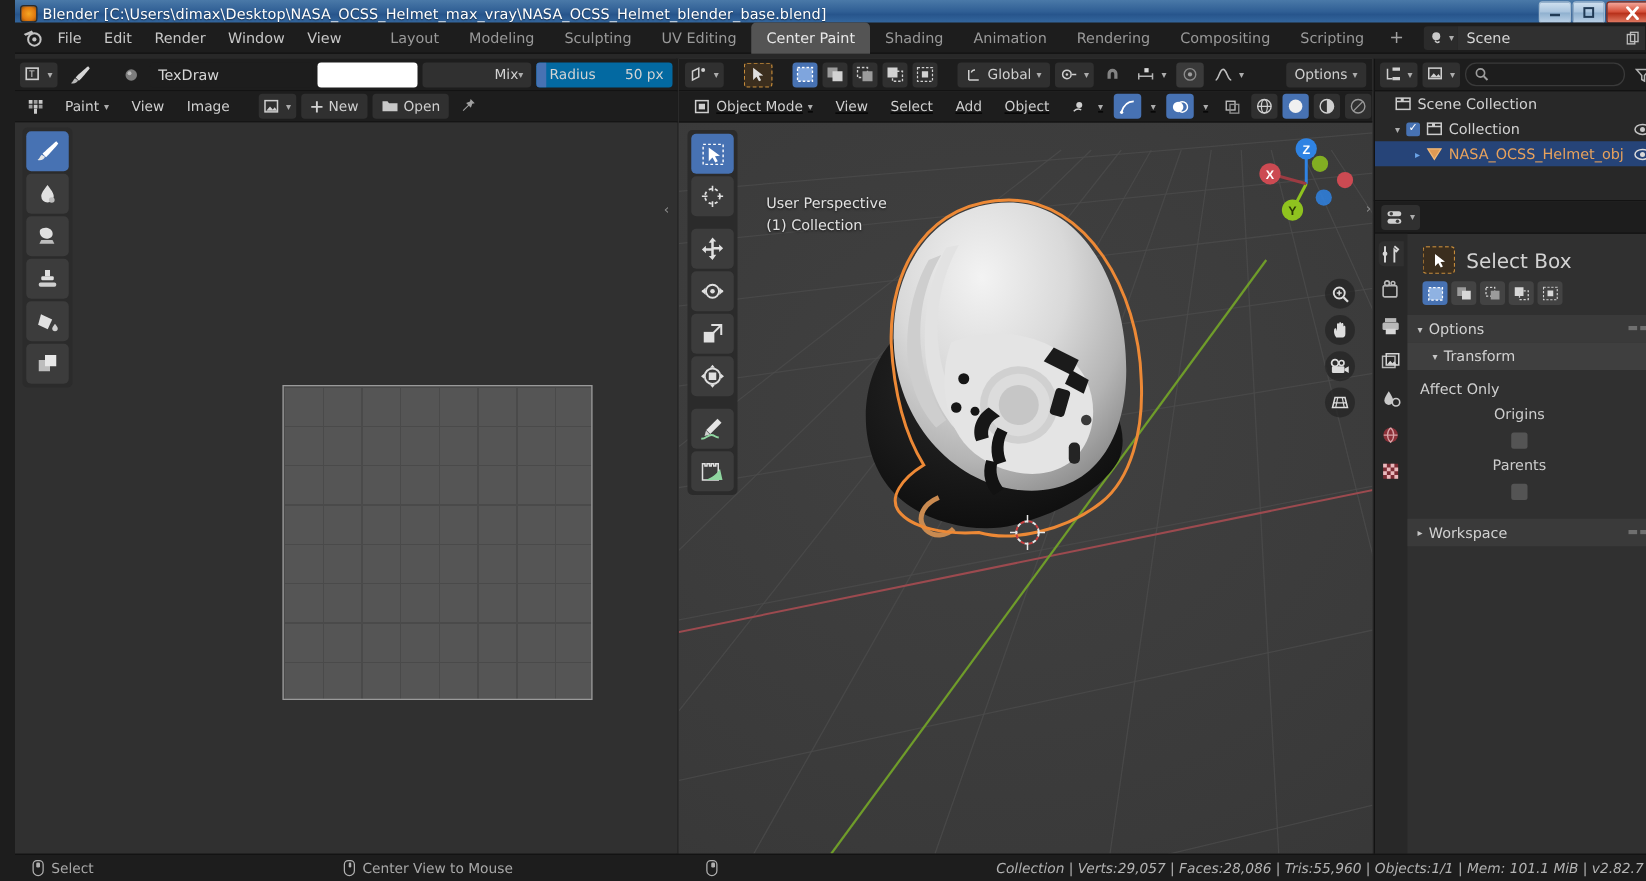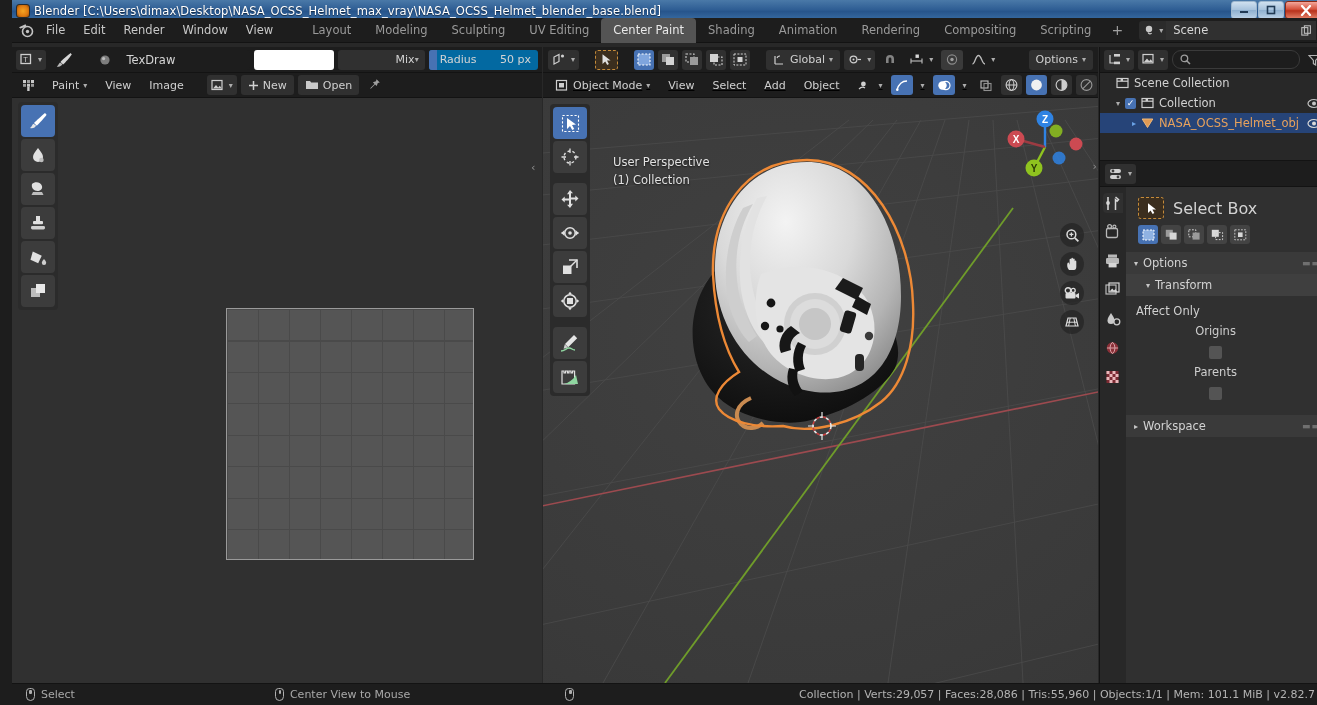--- a/index.html
+++ b/index.html
@@ -259,21 +259,21 @@
   .chkbox { width: 13px; height: 13px; background: #545454; border-radius: 2px; }
   .panel-head.ws { margin-top: 12px; background: #3a3a3a; }
 
   
   .statusbar {
     position: absolute; left: 0; bottom: 0; width: 1317px; height: 22px;
     background: #1d1d1d; border-top: 1px solid #131313;
     display: flex; align-items: center; color: #a8a8a8; font-size: 11px;
   }
   .sb-item { display: flex; align-items: center; gap: 6px; }
-  .sb-right { margin-left: auto; margin-right: 14px; color: #b3b3b3; }
+  .sb-right { margin-left: auto; margin-right: 14px; color: #b3b3b3; font-style: italic; }
   .mouse-ico { width: 9px; height: 13px; border: 1.3px solid #b0b0b0; border-radius: 4px 4px 5px 5px; position: relative; }
   .mouse-ico::after { content:''; position:absolute; left:2.2px; top:1.4px; width:2.8px; height:4px; background:#b0b0b0; border-radius:1px;}
   .mouse-ico.mid::after { left: 2.6px; }
   .mouse-ico.right::after { left: 3.2px; }
   svg { display: block; }
 </style>
 </head>
 <body>
 
 <div id="app">

